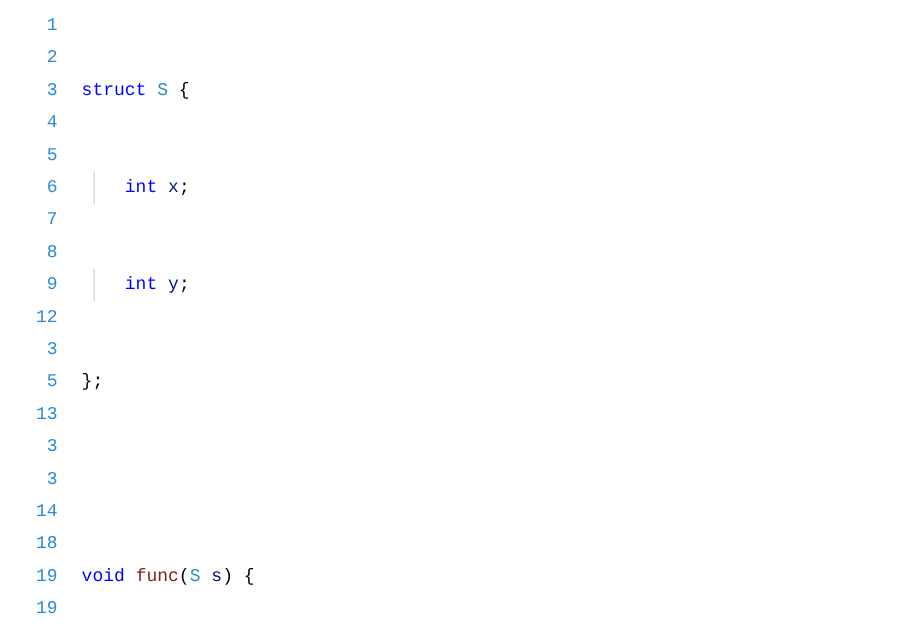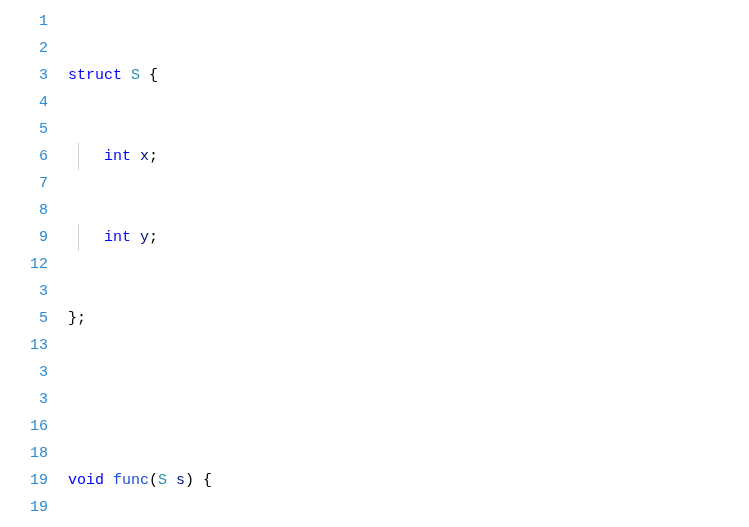--- a/index.html
+++ b/index.html
@@ -29,21 +29,21 @@
     white-space: pre;
     position: relative;
   }
   .line {
     height: 27px;
     position: relative;
   }
   .kw { color: #0000ff; }
   .type { color: #2b91af; }
   .ident { color: #001080; }
-  .func { color: #1d4ed8; }
+  .func { color: #7f1d1d; }
   .punct { color: #000000; }
   .guide {
     position: absolute;
     left: 0;
     top: 0;
     bottom: 0;
     width: 1px;
     background: #d3d3d3;
   }
 </style>
@@ -60,21 +60,21 @@
     <div>6</div>
     <div>7</div>
     <div>8</div>
     <div>9</div>
     <div>12</div>
     <div>3</div>
     <div>5</div>
     <div>13</div>
     <div>3</div>
     <div>3</div>
-    <div>16</div>
+    <div>14</div>
     <div>18</div>
     <div>19</div>
     <div>19</div>
   </div>
   <div class="code">
     <div class="line"><span class="kw">struct</span> <span class="type">S</span><span class="punct"> {</span></div>
     <div class="line"><span class="guide" style="left:10px;"></span>    <span class="kw">int</span> <span class="ident">x</span><span class="punct">;</span></div>
     <div class="line"><span class="guide" style="left:10px;"></span>    <span class="kw">int</span> <span class="ident">y</span><span class="punct">;</span></div>
     <div class="line"><span class="punct">};</span></div>
     <div class="line"></div>

